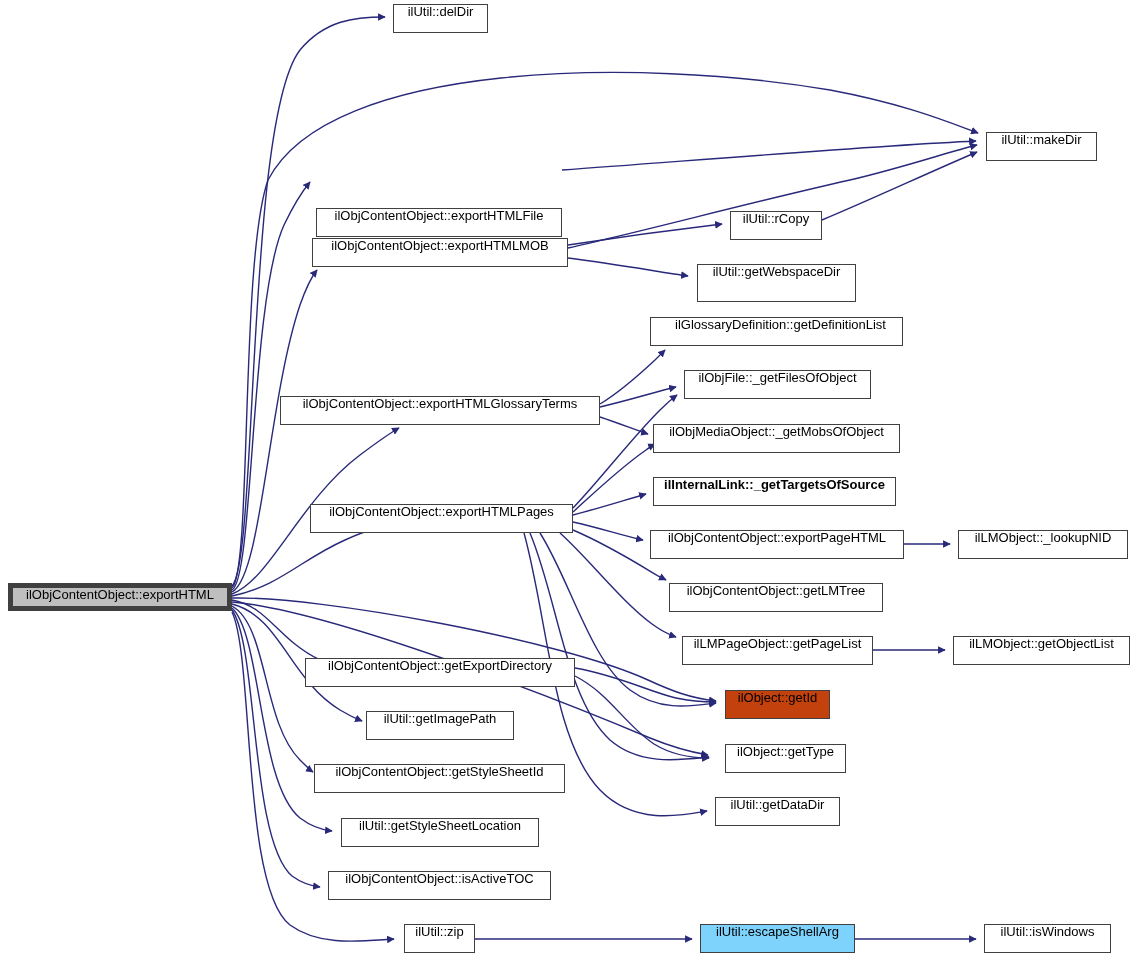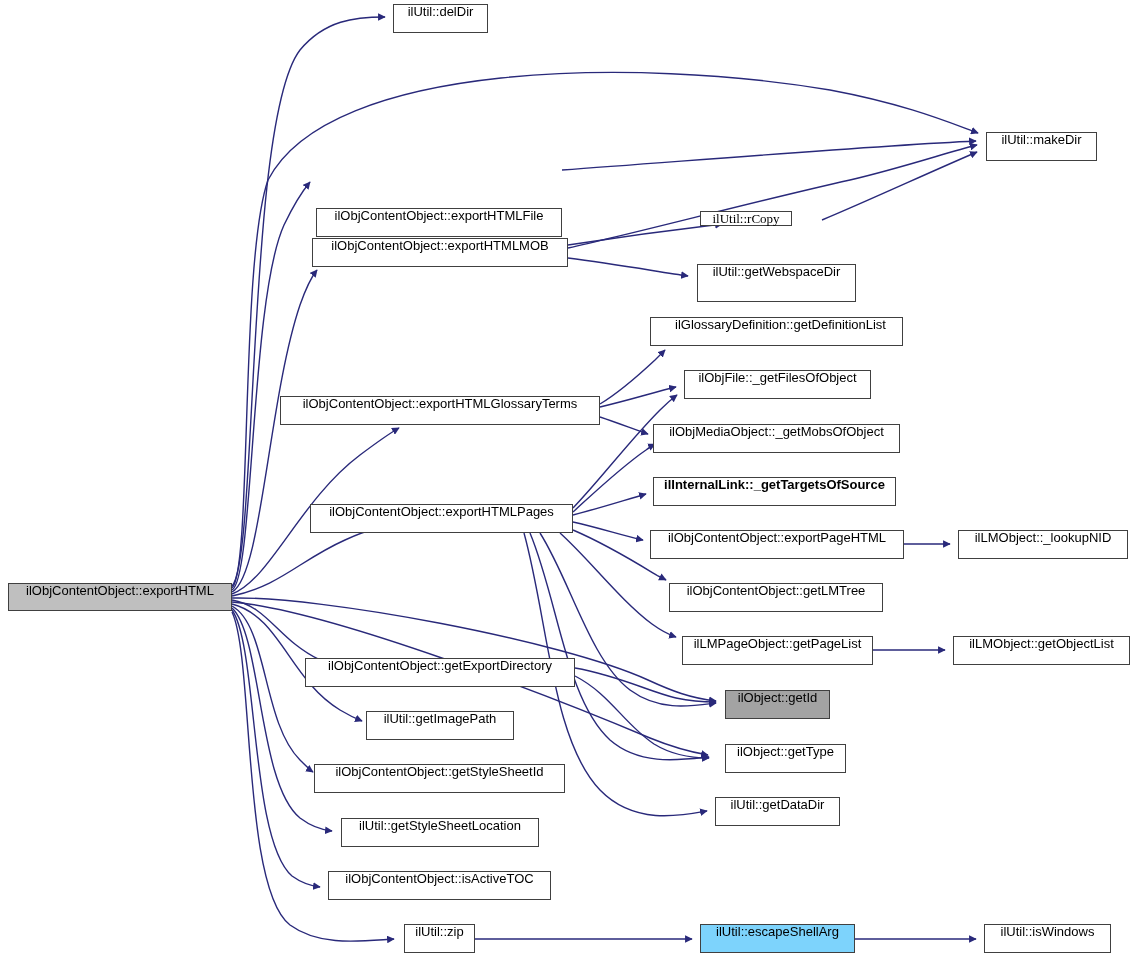--- a/index.html
+++ b/index.html
@@ -34,21 +34,21 @@
     font-size: 13px;
     line-height: 1;
     display: flex;
     align-items: flex-start;
     justify-content: center;
     white-space: nowrap;
     letter-spacing: 0px;
   }
   .node.root {
     background: #bfbfbf;
-    border: 1px solid #3b82f6;
+    border: 5px solid #3b82f6;
   }
   .node .lbl {
     display: block;
     padding: 0 6px;
   }
 </style>
 </head>
 <body>
 
 <div id="graph" style="width: 1136px; height: 960px; background: rgb(255, 255, 255);">
@@ -104,21 +104,21 @@
       </div>
       <div class="node" style="left: 393px; top: 4px; width: 95px; height: 29px; background: rgb(255, 255, 255); border-color: rgb(64, 64, 64);">
         <span class="lbl">ilUtil::delDir</span>
       </div>
       <div class="node" style="left: 986px; top: 132px; width: 111px; height: 29px; background: rgb(255, 255, 255); border-color: rgb(64, 64, 64);">
         <span class="lbl">ilUtil::makeDir</span>
       </div>
       <div class="node" style="left: 316px; top: 160px; width: 246px; height: 29px; background: rgb(255, 255, 255); border-color: rgb(64, 64, 64); margin-top: 48px;">
         <span class="lbl">ilObjContentObject::exportHTMLFile</span>
       </div>
-      <div class="node" style="left: 700px; top: 211px; width: 92px; height: 15px; background: rgb(255, 255, 255); border-color: rgb(64, 64, 64); font-family: Liberation Serif, serif;">
+      <div class="node" style="left: 730px; top: 211px; width: 92px; height: 29px; background: rgb(255, 255, 255); border-color: rgb(64, 64, 64);">
         <span class="lbl">ilUtil::rCopy</span>
       </div>
       <div class="node" style="left: 312px; top: 238px; width: 256px; height: 29px; background: rgb(255, 255, 255); border-color: rgb(64, 64, 64);">
         <span class="lbl">ilObjContentObject::exportHTMLMOB</span>
       </div>
       <div class="node" style="left: 697px; top: 264px; width: 159px; height: 38px; background: rgb(255, 255, 255); border-color: rgb(64, 64, 64);">
         <span class="lbl">ilUtil::getWebspaceDir</span>
       </div>
       <div class="node" style="left: 650px; top: 317px; width: 253px; height: 29px; background: rgb(255, 255, 255); border-color: rgb(64, 64, 64); padding-left: 8px;">
         <span class="lbl">ilGlossaryDefinition::getDefinitionList</span>
@@ -149,21 +149,21 @@
       </div>
       <div class="node" style="left: 682px; top: 636px; width: 191px; height: 29px; background: rgb(255, 255, 255); border-color: rgb(64, 64, 64);">
         <span class="lbl">ilLMPageObject::getPageList</span>
       </div>
       <div class="node" style="left: 953px; top: 636px; width: 177px; height: 29px; background: rgb(255, 255, 255); border-color: rgb(64, 64, 64);">
         <span class="lbl">ilLMObject::getObjectList</span>
       </div>
       <div class="node" style="left: 305px; top: 658px; width: 270px; height: 29px; background: rgb(255, 255, 255); border-color: rgb(64, 64, 64);">
         <span class="lbl">ilObjContentObject::getExportDirectory</span>
       </div>
-      <div class="node" style="left: 725px; top: 690px; width: 105px; height: 29px; background: #a3a3a3; border-color: rgb(64, 64, 64);">
+      <div class="node" style="left: 725px; top: 690px; width: 105px; height: 29px; background: #c2410c; border-color: rgb(64, 64, 64);">
         <span class="lbl">ilObject::getId</span>
       </div>
       <div class="node" style="left: 366px; top: 711px; width: 148px; height: 29px; background: rgb(255, 255, 255); border-color: rgb(64, 64, 64);">
         <span class="lbl">ilUtil::getImagePath</span>
       </div>
       <div class="node" style="left: 717px; top: 744px; width: 121px; height: 29px; background: rgb(255, 255, 255); border-color: rgb(64, 64, 64); margin-left: 8px;">
         <span class="lbl">ilObject::getType</span>
       </div>
       <div class="node" style="left: 314px; top: 764px; width: 251px; height: 29px; background: rgb(255, 255, 255); border-color: rgb(64, 64, 64);">
         <span class="lbl">ilObjContentObject::getStyleSheetId</span>

